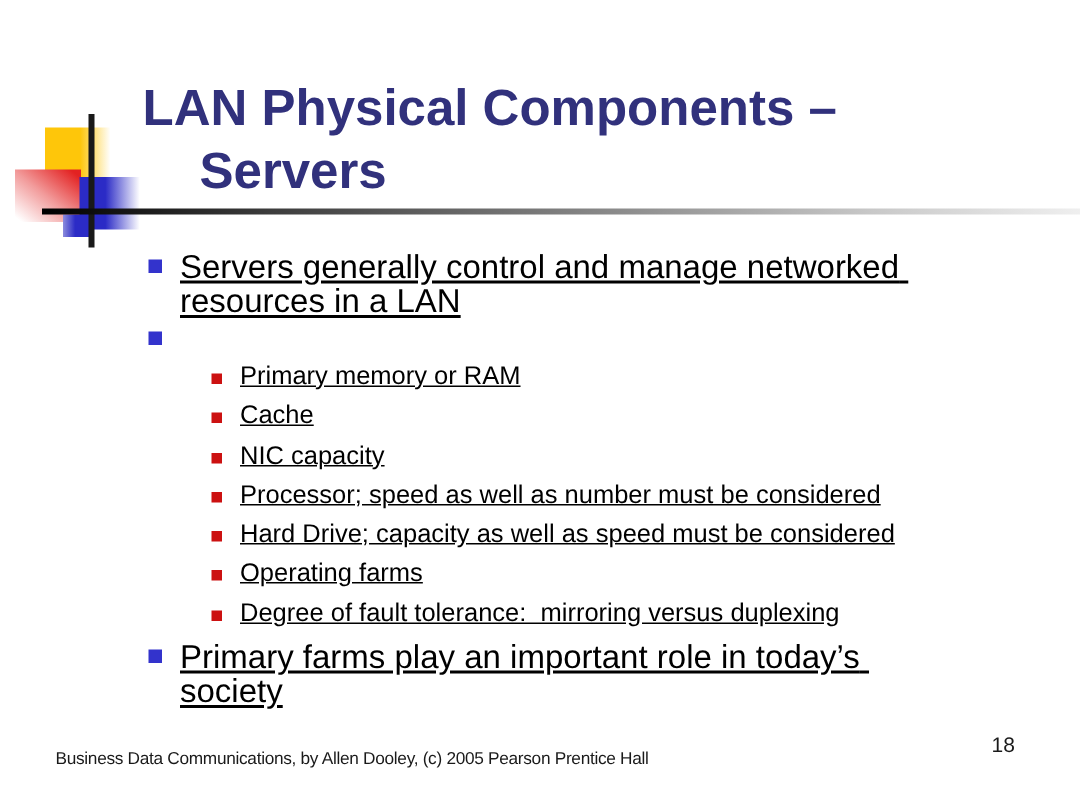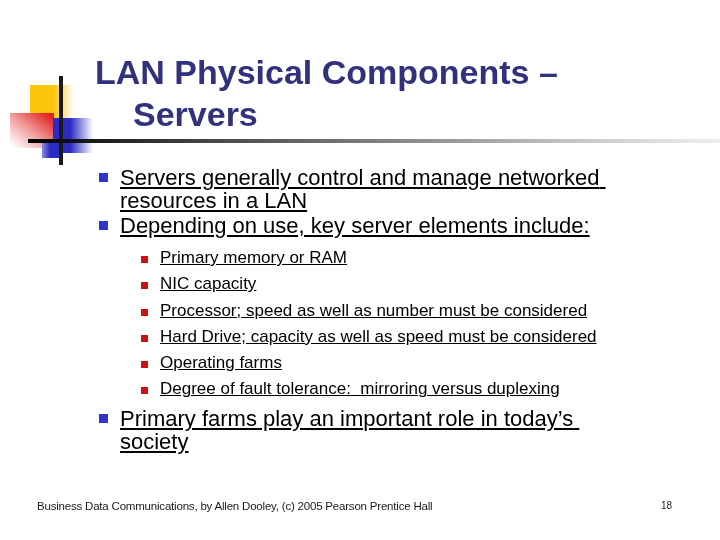--- a/index.html
+++ b/index.html
@@ -38,21 +38,21 @@
   .p2{margin-top:2px;}
   .p3{margin-top:4px;}
   .sublist{margin-left:42px;margin-top:8px;}
   .b2{font-size:17px;line-height:26.3px;}
   .b2 .marker{flex:0 0 auto;width:7px;height:7px;background:#cc1111;margin:11px 12px 0 0;}
   .b2 .btext{white-space:pre-wrap;}
 
   
   .footer-citation{position:absolute;left:37px;top:499px;font-size:11.5px;line-height:14px;
     color:#1a1a1a;letter-spacing:-0.2px;}
-  .footer-page{position:absolute;left:661px;top:500px;font-size:10px;color:#1a1a1a;}
+  .footer-page{position:absolute;left:661px;top:488px;font-size:14px;color:#1a1a1a;}
 </style>
 </head>
 <body>
 
 <div class="slide">
 
   <div class="sq sq-yellow"></div>
   <div class="sq sq-red"></div>
   <div class="sq sq-blue"></div>
   <div class="sq sq-blue-small"></div>
@@ -66,27 +66,30 @@
 
   <div class="body">
 
     <div class="row b1 p1">
       <span class="marker"></span>
       <span class="btext">Servers generally control and manage networked resources in a LAN</span>
     </div>
 
     <div class="row b1 p2">
       <span class="marker"></span>
-      <span class="btext">Depending on use, key server elements include:</span>
     </div>
 
     <div class="sublist">
       <div class="row b2">
         <span class="marker"></span>
         <span class="btext">Primary memory or RAM</span>
+      </div>
+      <div class="row b2">
+        <span class="marker"></span>
+        <span class="btext">Cache</span>
       </div>
       <div class="row b2">
         <span class="marker"></span>
         <span class="btext">NIC capacity</span>
       </div>
       <div class="row b2">
         <span class="marker"></span>
         <span class="btext">Processor; speed as well as number must be considered</span>
       </div>
       <div class="row b2">

